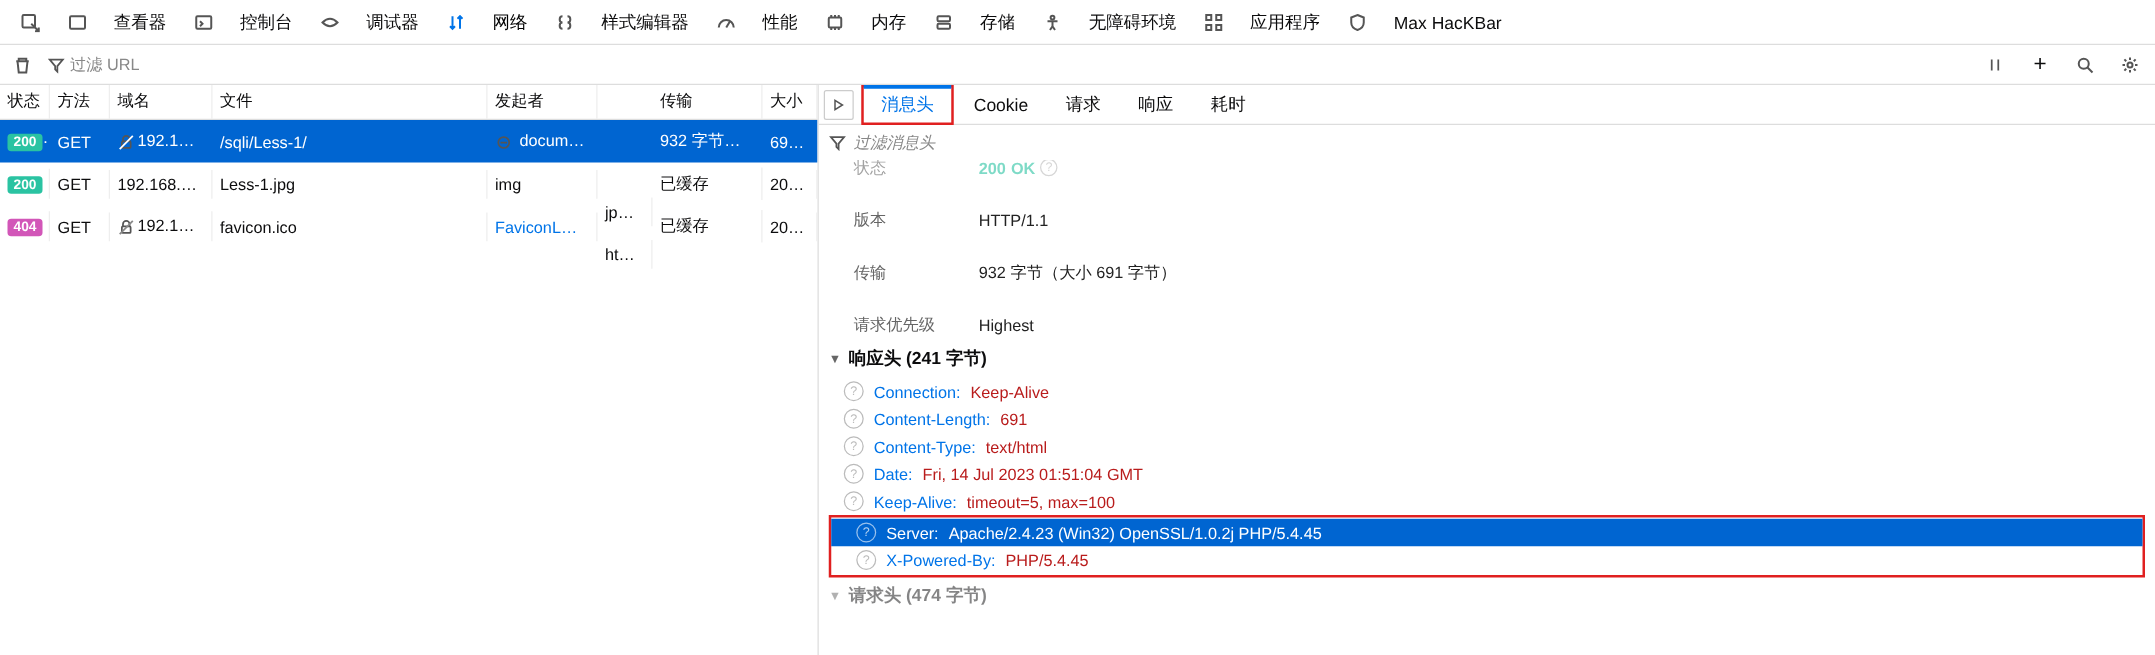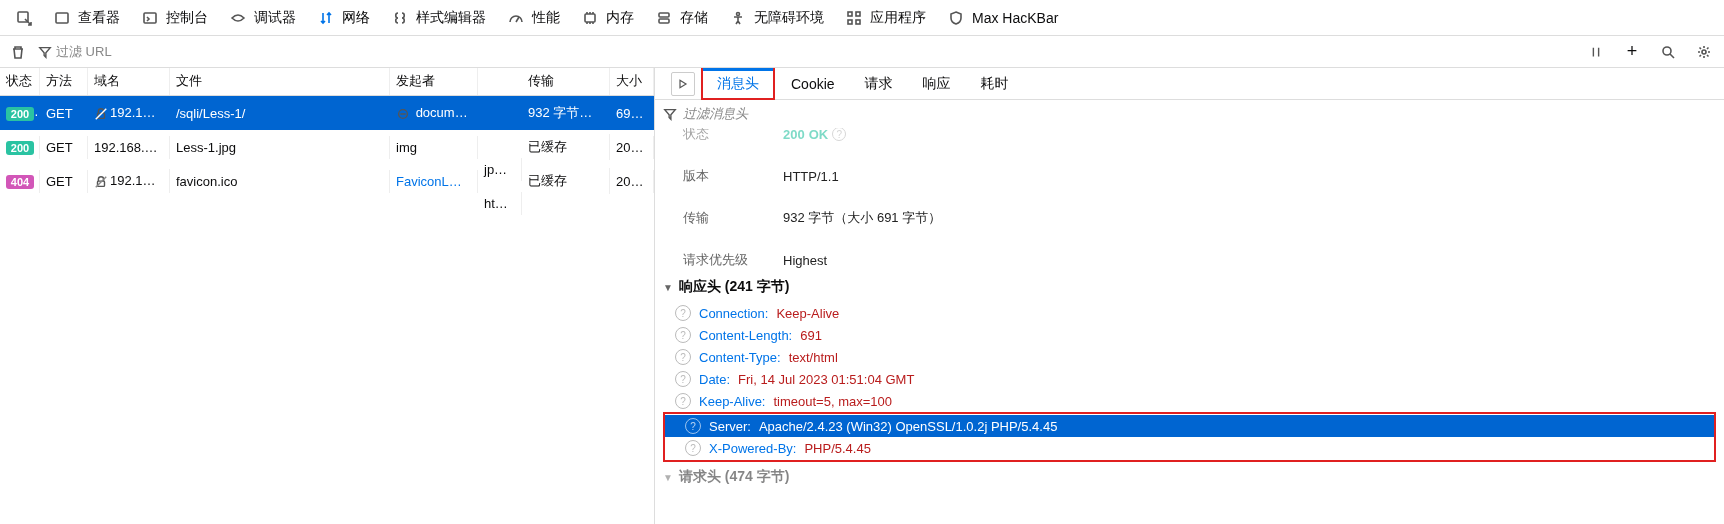--- a/index.html
+++ b/index.html
@@ -1,20 +1,20 @@
 <!DOCTYPE html>
 <html><head>
 <meta charset="utf-8">
 <style>
 * { margin: 0; padding: 0; box-sizing: border-box; font-family: -apple-system, "Segoe UI", Arial, sans-serif; }
 body { font-size: 13px; color: #0c0c0d; background: #fff; width: 1724px; height: 524px; overflow: hidden; }
 
 
 .top-toolbar { display: flex; align-items: center; height: 36px; border-bottom: 1px solid #ddd; padding: 0 6px; gap: 2px; }
-.top-toolbar .tool { display: flex; align-items: center; gap: 8px; padding: 4px 10px; cursor: pointer; font-size: 14px; }
+.top-toolbar .tool { display: flex; align-items: center; gap: 21px; padding: 4px 10px; cursor: pointer; font-size: 14px; }
 .top-toolbar .tool svg { width: 16px; height: 16px; }
 .top-toolbar .tool.active { color: #000000; }
 .top-toolbar .tool.active svg { stroke: #0074e8; }
 
 
 .filter-bar { display: flex; align-items: center; height: 32px; border-bottom: 1px solid #ddd; padding: 0 6px; gap: 8px; }
 .filter-bar .icon-btn { width: 24px; height: 24px; display: flex; align-items: center; justify-content: center; cursor: pointer; }
 .filter-bar .filter-input { flex: 0 0 auto; display: flex; align-items: center; gap: 4px; color: #888; }
 .filter-bar .spacer { flex: 1; }
 .filter-bar .right-btn { width: 28px; height: 28px; display: flex; align-items: center; justify-content: center; cursor: pointer; font-size: 18px; }
@@ -39,21 +39,21 @@
 .net-row { display: flex; height: 34px; align-items: center; font-size: 13px; cursor: pointer; }
 .net-row.selected { background: #0065d1; color: #fff; }
 .net-row.selected .col { border-right-color: transparent; }
 .status-badge { display: inline-block; padding: 1px 4px; border-radius: 3px; font-size: 11px; color: #fff; font-weight: 600; min-width: 28px; text-align: center; }
 .status-200 { background: #2ac3a2; }
 .status-404 { background: #d256b8; }
 .link { color: #0074e8; }
 .domain-icon { display: inline-flex; width: 14px; height: 14px; vertical-align: middle; margin-right: 2px; }
 
 
-.details-tabs { display: flex; align-items: center; height: 32px; border-bottom: 1px solid #ddd; gap: 2px; padding: 0 16px; }
+.details-tabs { display: flex; align-items: center; height: 32px; border-bottom: 1px solid #ddd; gap: 2px; padding: 0 4px; }
 .details-tabs .play-btn { width: 24px; height: 24px; display:flex; align-items:center; justify-content:center; cursor:pointer; border:1px solid #ccc; border-radius:2px; margin-right:4px;}
 .details-tabs .tab { padding: 5px 14px; cursor: pointer; font-size: 14px; }
 .details-tabs .tab.active { color: #0074e8; border: 2px solid #e02020; background:#fff; position:relative; }
 .details-tabs .tab.active::before { content:""; position:absolute; top:-2px; left:0; right:0; height:3px; background:#0074e8;}
 
 
 .filter-headers-bar { display: flex; align-items: center; height: 28px; padding: 0 8px; gap: 6px; color: #888; font-size: 13px; font-style: italic; }
 
 
 .headers-view { flex: 1; overflow-y: auto; padding: 0 0 10px 0; }

